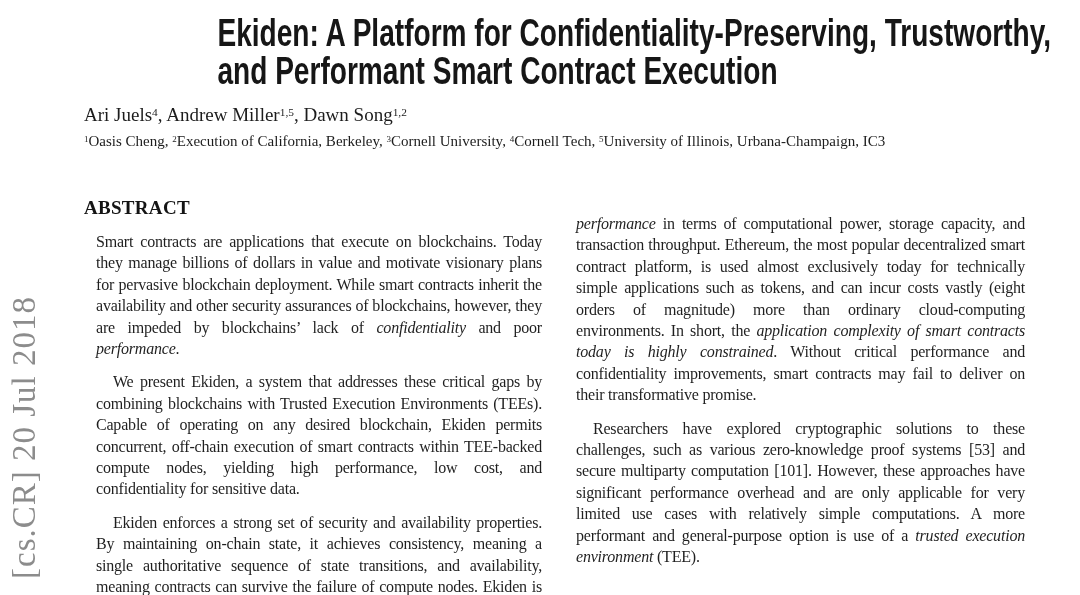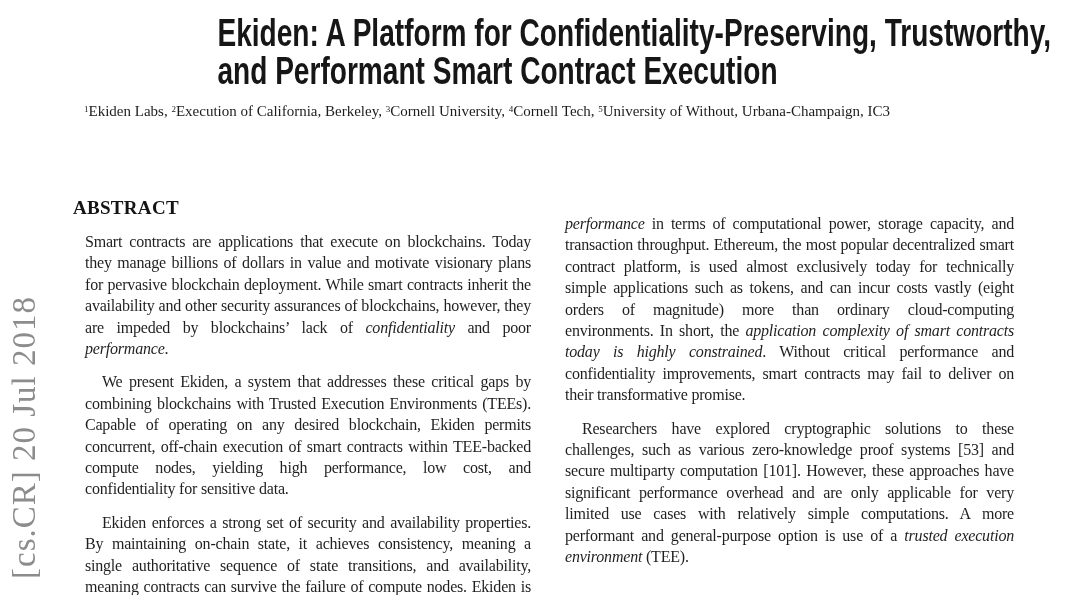--- a/index.html
+++ b/index.html
@@ -49,21 +49,21 @@
     color: #1c1c1c;
   }
   .affiliations {
     margin-top: 3px;
     font-size: 15px;
     line-height: 20px;
     color: #1c1c1c;
   }
   .columns {
     position: absolute;
-    left: 73px;
+    left: 84px;
     top: 197px;
     width: 953px;
     height: 398px;
     display: flex;
     gap: 10px;
     overflow: hidden;
   }
   .col { overflow: hidden; }
   .col-left  { width: 470px; }
   .col-right { width: 473px; padding-top: 4px; }
@@ -95,22 +95,23 @@
 <body>
 
 <div class="page">
 
   <div class="arxiv-stamp">[cs.CR] 20 Jul 2018</div>
 
   <div class="header">
     <div class="title-line">Ekiden: A Platform for Confidentiality-Preserving, Trustworthy,</div>
     <div class="title-line">and Performant Smart Contract Execution</div>
     <div class="authors">
+      <div><span>Ari Juels</span><sup>4</sup><span>, Andrew Miller</span><sup>1,5</sup><span>, Dawn Song</span><sup>1,2</sup></div>
     </div>
-    <div class="affiliations"><sup>1</sup><span>Ekiden Labs, </span><sup>2</sup><span>Execution of California, Berkeley, </span><sup>3</sup><span>Cornell University, </span><sup>4</sup><span>Cornell Tech, </span><sup>5</sup><span>University of Without, Urbana-Champaign, IC3</span></div>
+    <div class="affiliations"><sup>1</sup><span>Oasis Cheng, </span><sup>2</sup><span>Execution of California, Berkeley, </span><sup>3</sup><span>Cornell University, </span><sup>4</sup><span>Cornell Tech, </span><sup>5</sup><span>University of Illinois, Urbana-Champaign, IC3</span></div>
   </div>
 
   <div class="columns">
 
     <div class="col col-left">
       <h2 class="abstract-heading">ABSTRACT</h2>
       <p class="body-par"><span>Smart contracts are applications that execute on blockchains. Today they manage billions of dollars in value and motivate visionary plans for pervasive blockchain deployment. While smart contracts inherit the availability and other security assurances of blockchains, however, they are impeded by blockchains’ lack of </span><span style="font-style: italic;">confidentiality</span><span> and poor </span><span style="font-style: italic;">performance</span><span>.</span></p>
       <p class="body-par indent"><span>We present Ekiden, a system that addresses these critical gaps by combining blockchains with Trusted Execution Environments (TEEs). Capable of operating on any desired blockchain, Ekiden permits concurrent, off-chain execution of smart contracts within TEE-backed compute nodes, yielding high performance, low cost, and confidentiality for sensitive data.</span></p>
       <p class="body-par indent"><span>Ekiden enforces a strong set of security and availability properties. By maintaining on-chain state, it achieves consistency, meaning a single authoritative sequence of state transitions, and availability, meaning contracts can survive the failure of compute nodes. Ekiden is anchored in a formal security model expressed as an ideal functionality. We prove the security of the corresponding</span></p>
     </div>

